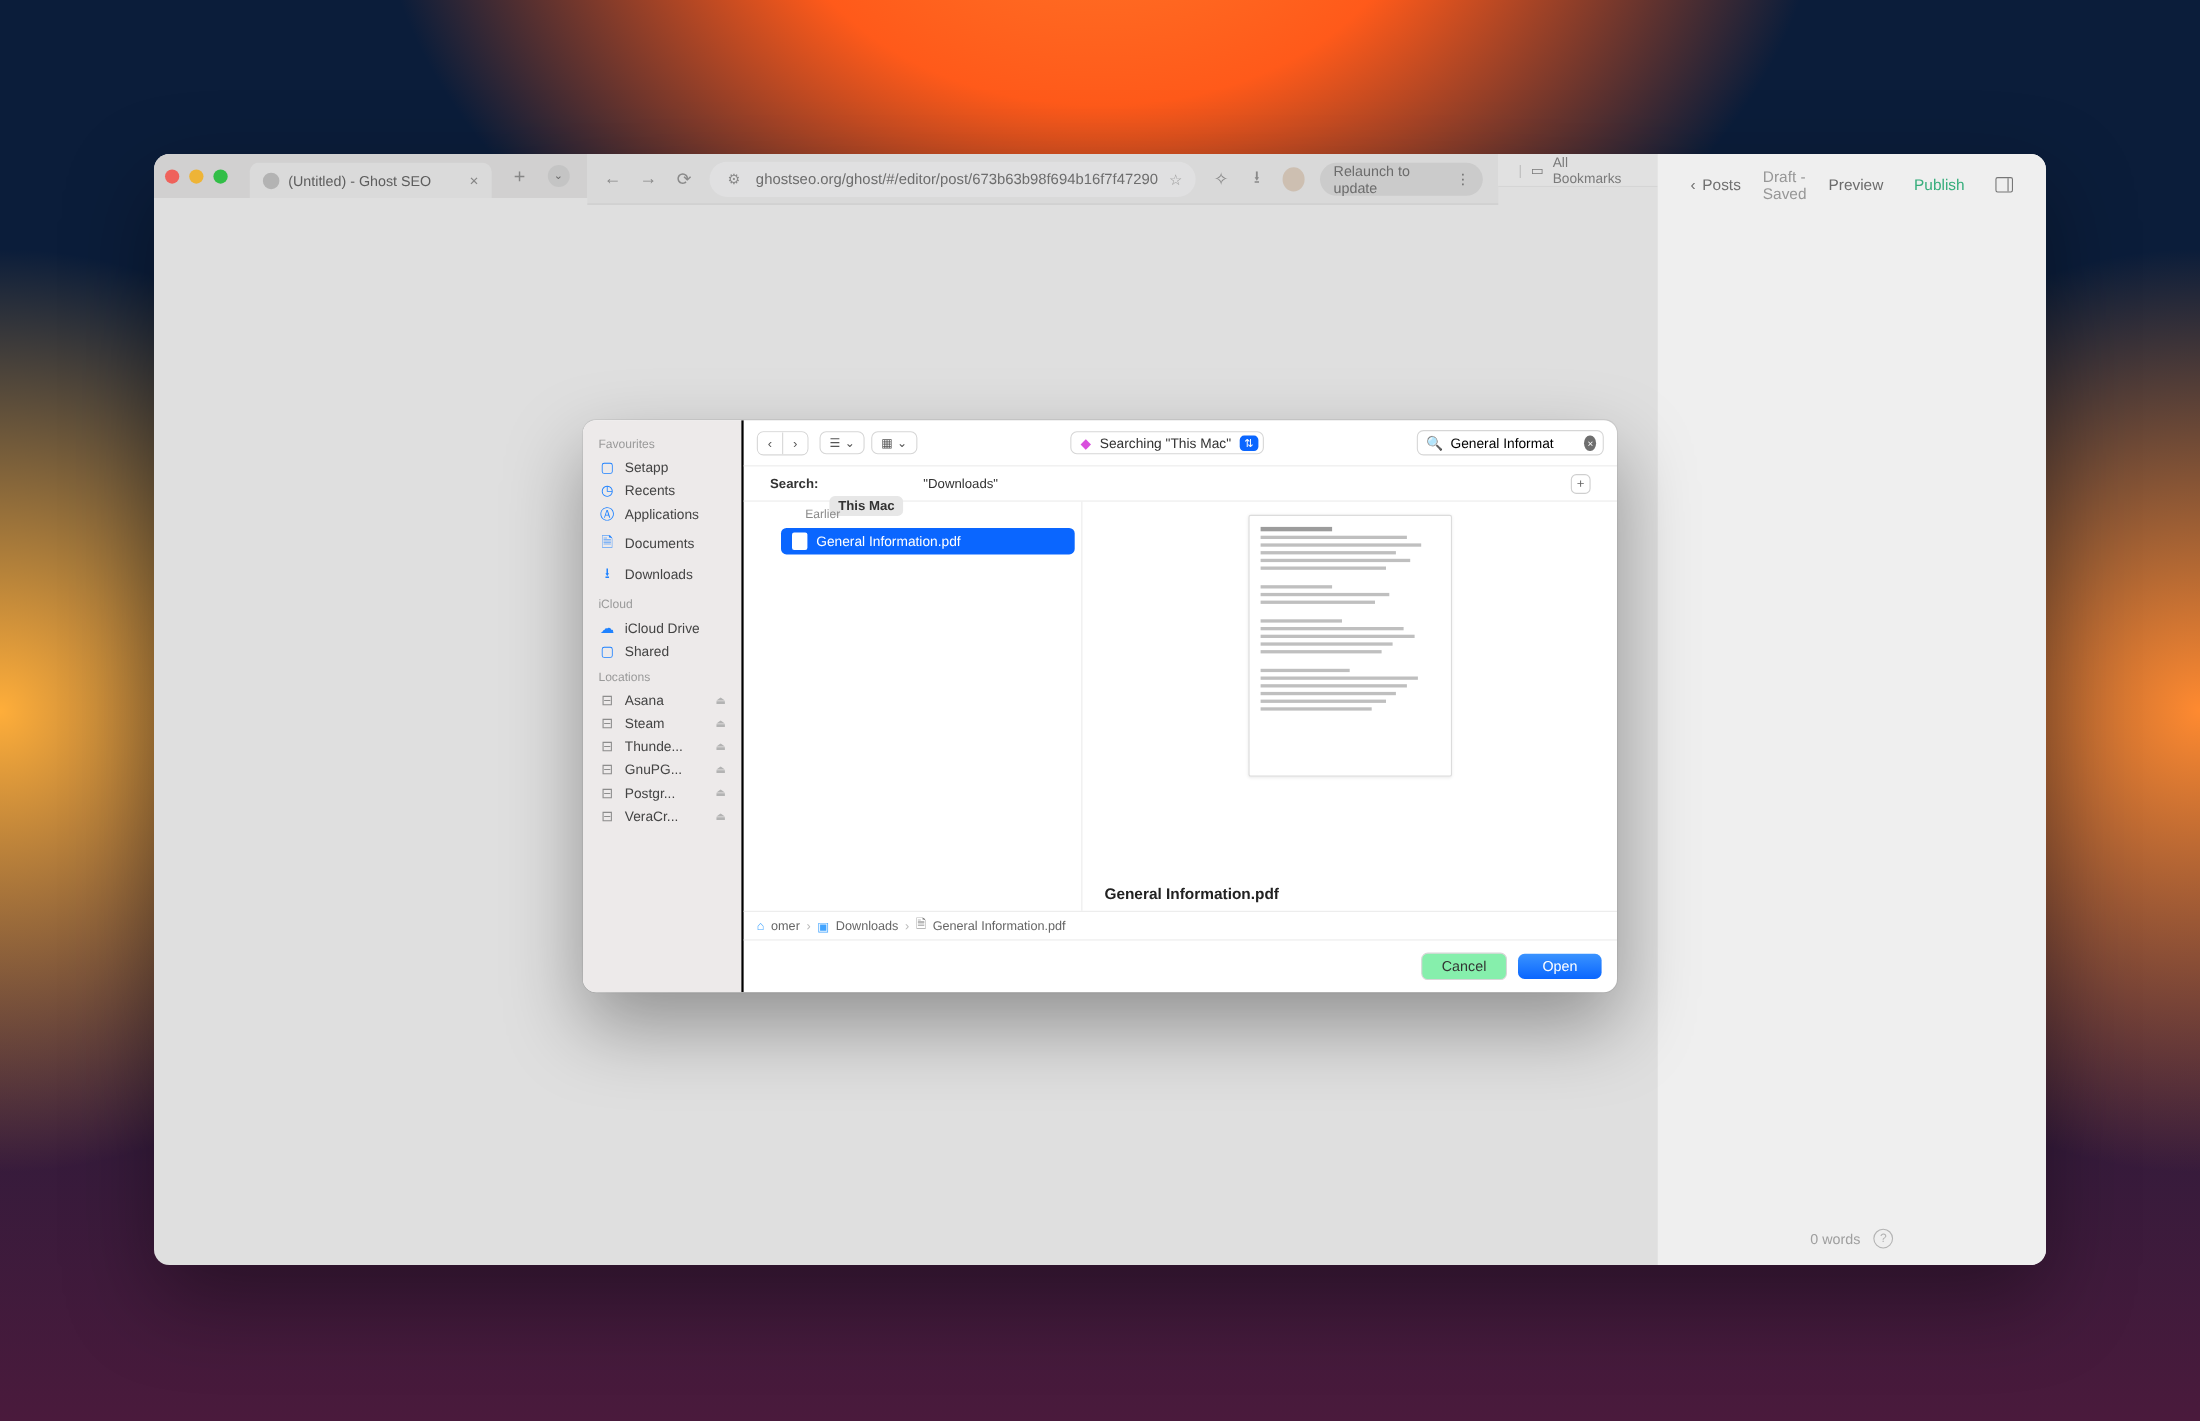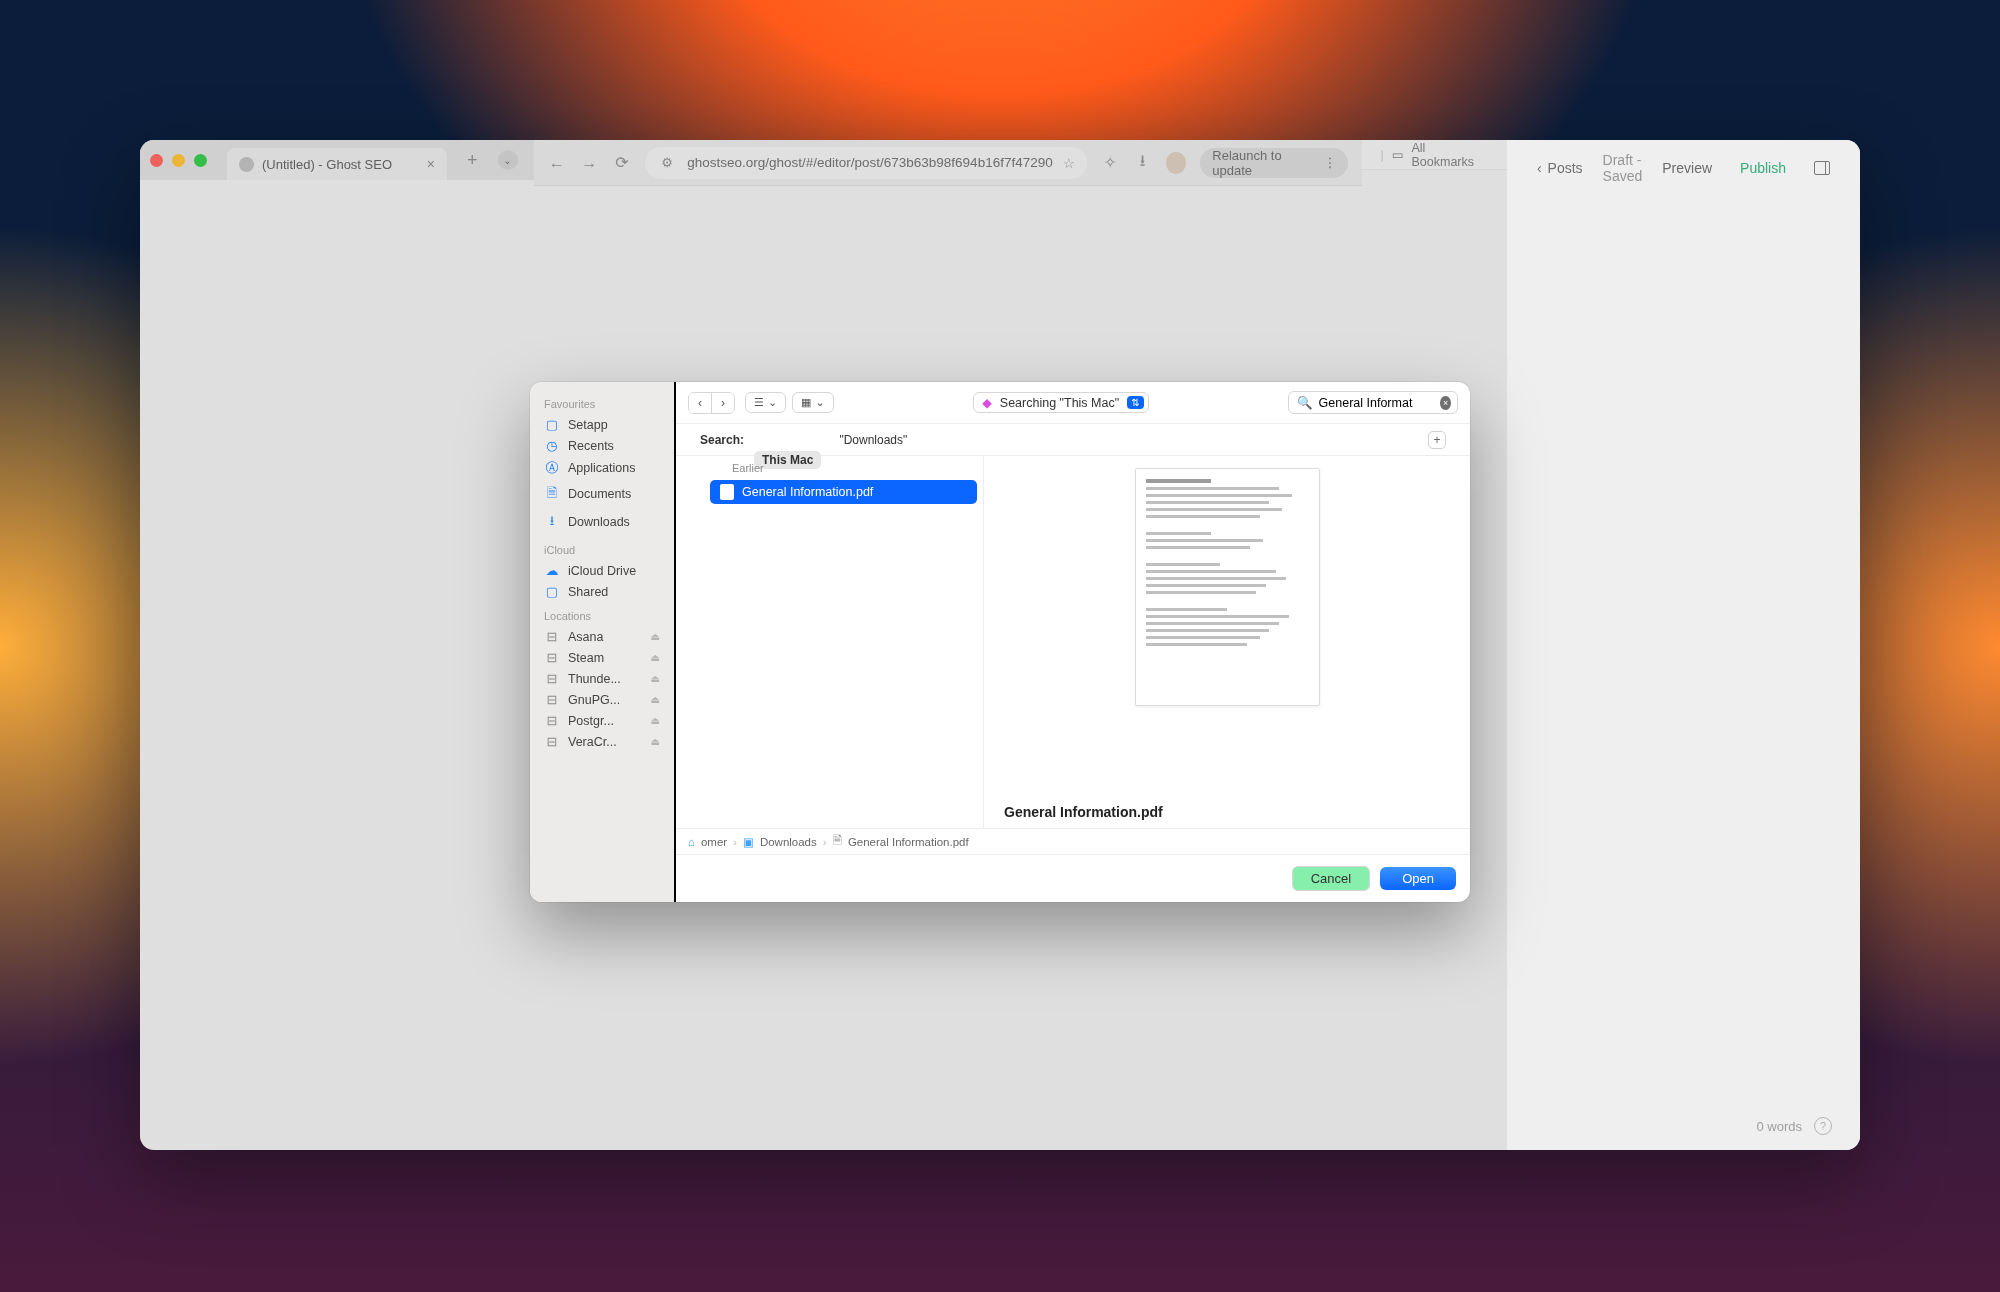--- a/index.html
+++ b/index.html
@@ -95,21 +95,21 @@
 }
 .back-posts { color: #6f6f6f; font-size: 14px; display: flex; align-items: center; gap: 6px; }
 .draft-status { color: #9b9b9b; font-size: 14px; }
 .editor-right { margin-left: auto; display: flex; align-items: center; gap: 28px; }
 .preview-link { color: #6a6a6a; font-size: 14px; }
 .publish-link { color: #2db57c; font-size: 14px; font-weight: 500; }
 .sidebar-toggle { width: 16px; height: 14px; border: 1.5px solid #777; border-radius: 2px; position: relative; }
 .sidebar-toggle::after { content:""; position:absolute; right:3px; top:0; bottom:0; width:1.5px; background:#777; }
 .editor-footer {
   position: absolute; bottom: 0; left: 0; right: 0;
-  height: 48px; display: flex; align-items: center; justify-content: flex-end;
+  height: 48px; display: flex; align-items: center; justify-content: center;
   padding: 0 28px; gap: 12px; color: #a4a4a4; font-size: 13px;
 }
 .help-circ { width:18px;height:18px;border:1.5px solid #bcbcbc;border-radius:50%;display:flex;align-items:center;justify-content:center;font-size:11px;color:#bcbcbc; }
 
 
 .filepicker {
   position: absolute;
   left: 530px; top: 382px;
   width: 940px; height: 520px;
   background: #fff;

